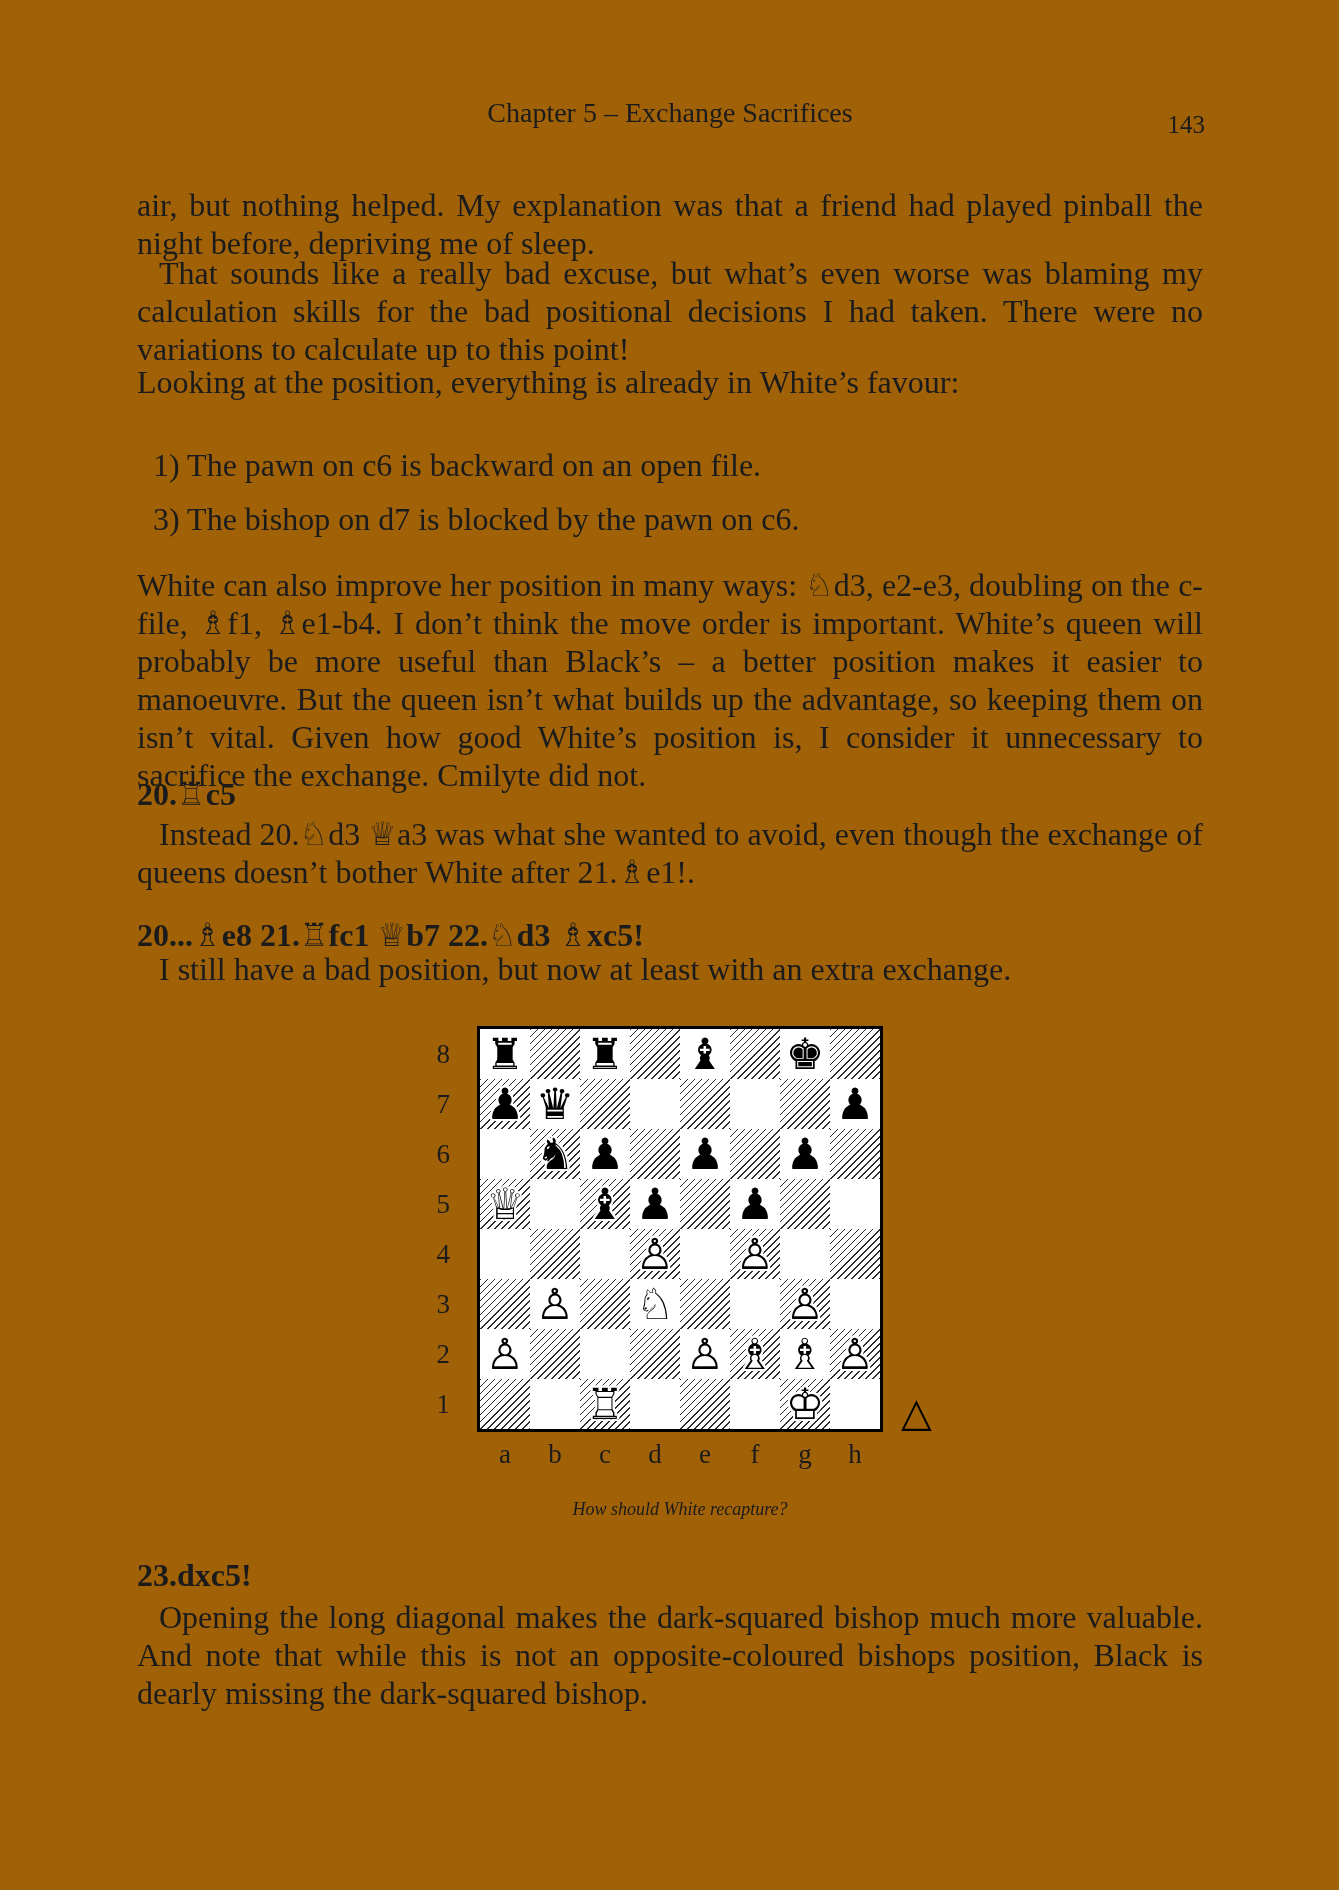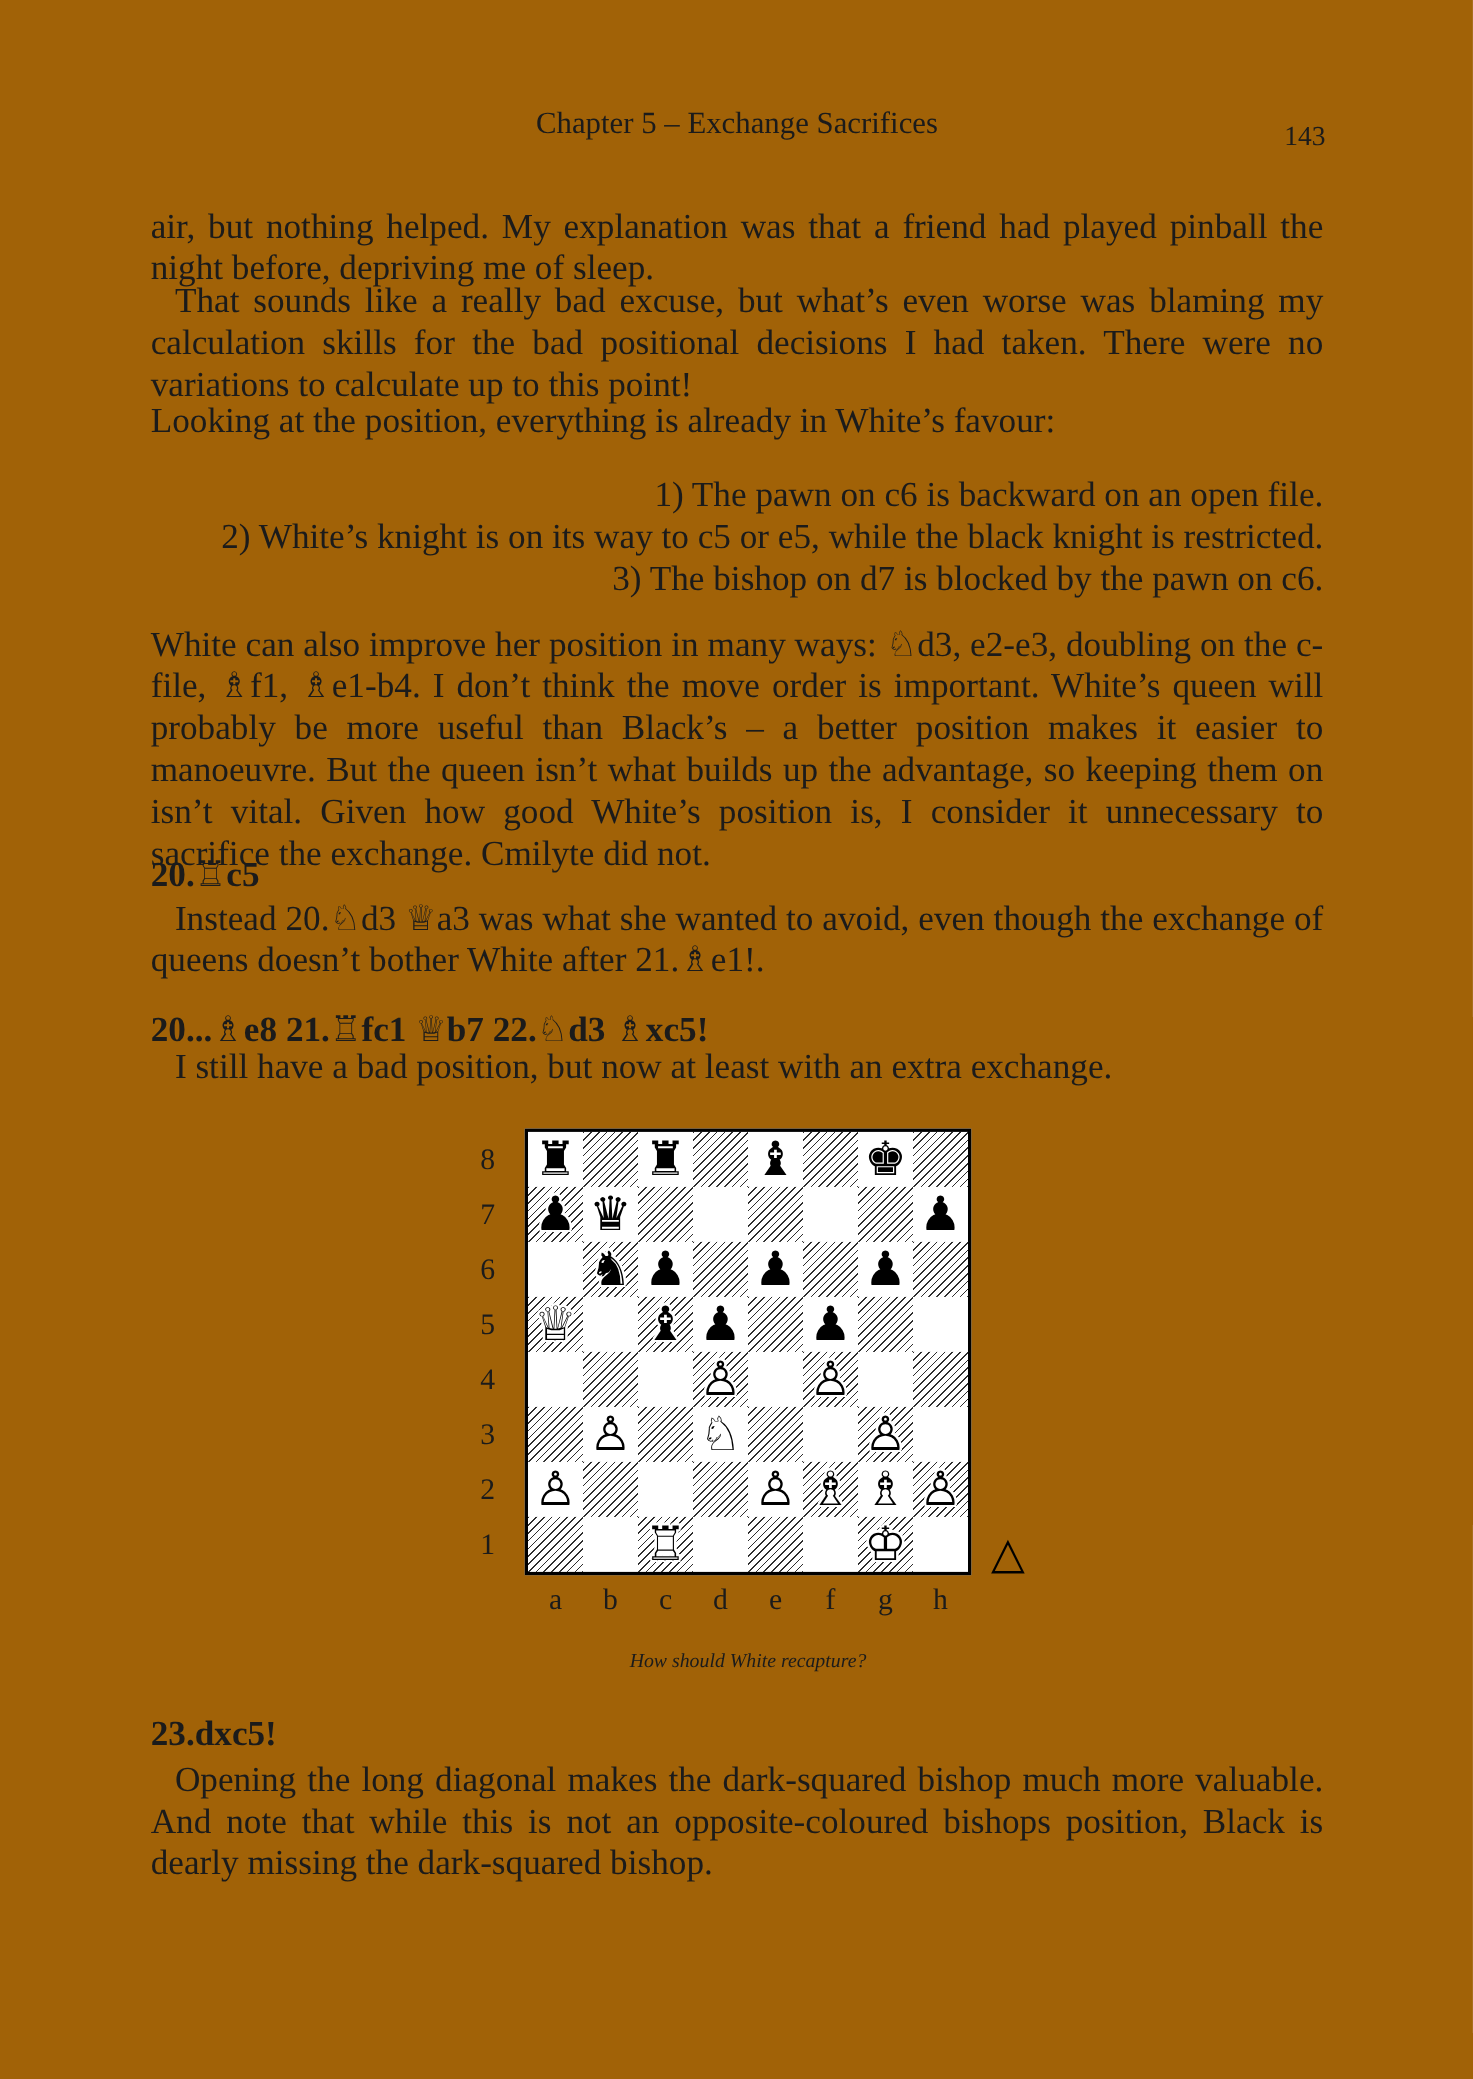--- a/index.html
+++ b/index.html
@@ -22,21 +22,21 @@
   .ind{text-indent:22px;}
   .boldline{font-weight:bold;text-align:left;}
   .header-title{
     left:137px;width:1066px;top:96px;
     font-size:28px;line-height:34px;text-align:center;
   }
   .page-number{
     top:108px;right:134px;
     font-size:25px;line-height:34px;
   }
-  .list-block div{margin:0;text-align:right;}
+  .list-block div{margin:16px;}
   
   .board{
     left:477px;top:1026px;
     width:400px;height:400px;
     border:3px solid #000;
     display:grid;
     grid-template-columns:repeat(8,50px);
     grid-template-rows:repeat(8,50px);
     background:#fff;
   }
@@ -91,21 +91,20 @@
   <div class="abs page-number">143</div>
 
   <div class="abs bodytext" style="top:186px">air, but nothing helped. My explanation was that a friend had played pinball the night before, depriving me of sleep.</div>
 
   <div class="abs bodytext noj" style="top:363px">Looking at the position, everything is already in White’s favour:</div>
 
   <div class="abs bodytext ind" style="top:254px">That sounds like a really bad excuse, but what’s even worse was blaming my calculation skills for the bad positional decisions I had taken. There were no variations to calculate up to this point!</div>
 
   <div class="abs bodytext noj list-block" style="top:430px">
     <div>1) The pawn on c6 is backward on an open file.</div>
-    <div>2) White’s knight is on its way to c5 or e5, while the black knight is restricted.</div>
     <div>3) The bishop on d7 is blocked by the pawn on c6.</div>
   </div>
 
   <div class="abs bodytext" style="top:566px">White can also improve her position in many ways: ♘d3, e2-e3, doubling on the c-file, ♗f1, ♗e1-b4. I don’t think the move order is important. White’s queen will probably be more useful than Black’s – a better position makes it easier to manoeuvre. But the queen isn’t what builds up the advantage, so keeping them on isn’t vital. Given how good White’s position is, I consider it unnecessary to sacrifice the exchange. Cmilyte did not.</div>
 
   <div class="abs bodytext boldline" style="top:775px">20.♖c5</div>
 
   <div class="abs bodytext ind" style="top:815px">Instead 20.♘d3 ♕a3 was what she wanted to avoid, even though the exchange of queens doesn’t bother White after 21.♗e1!.</div>
 
   <div class="abs bodytext boldline" style="top:916px">20...♗e8 21.♖fc1 ♕b7 22.♘d3 ♗xc5!</div>

